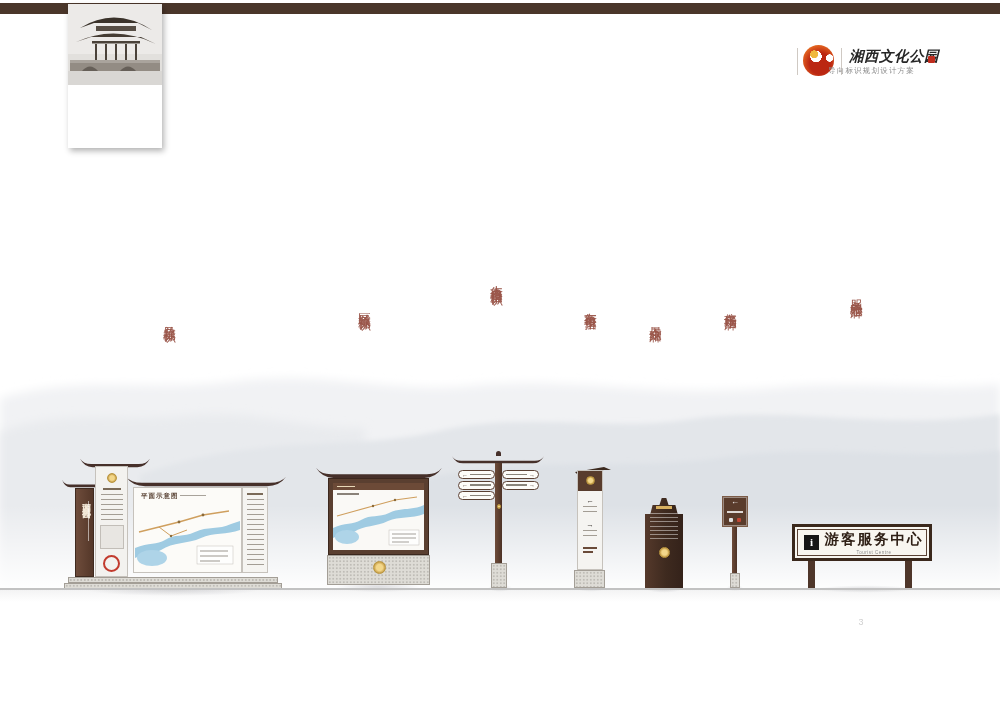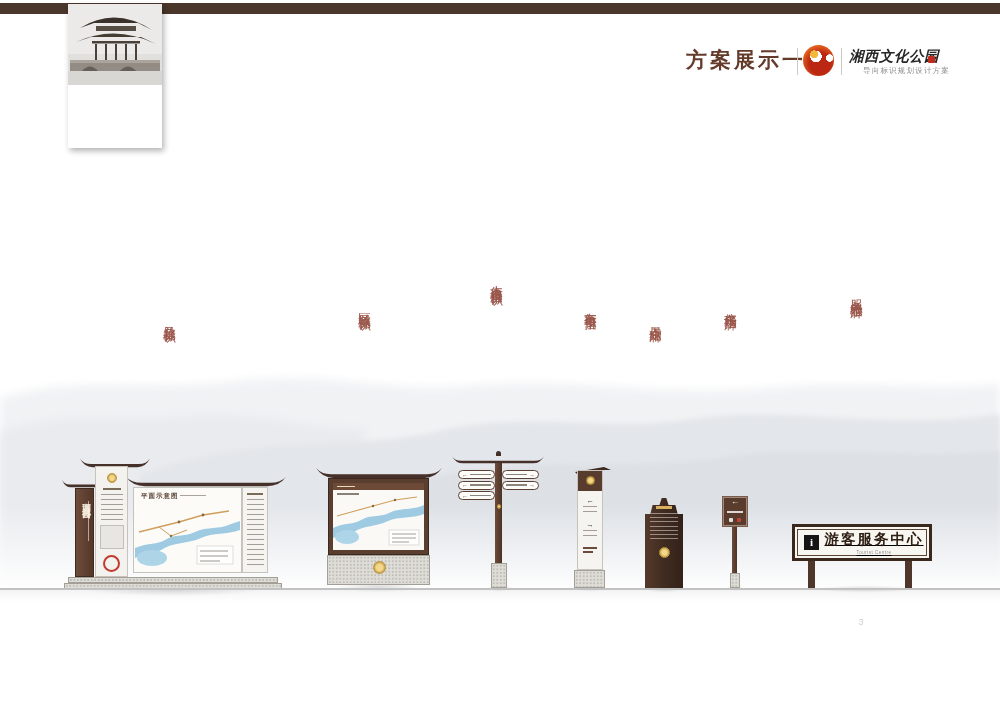--- a/index.html
+++ b/index.html
@@ -20,21 +20,21 @@
   .hdr-div{top:48px;width:1px;height:27px;background:#cfc9c3;}
   .brand-logo{left:803px;top:45px;width:31px;height:31px;border-radius:50%;
      background:
        radial-gradient(circle at 86% 42%, #ffffff 0 11%, rgba(255,255,255,0) 12%),
        radial-gradient(circle at 36% 30%, #f0b93e 0 13%, rgba(0,0,0,0) 14%),
        radial-gradient(circle at 42% 37%, #ffffff 0 21%, rgba(255,255,255,0) 22%),
        radial-gradient(circle at 55% 60%, #bb2712 0 42%, #d2491a 60%, #e96f22 78%, #f59a4e 95%);}
   .brand-name{left:849px;top:47px;width:80px;color:#262626;font-size:14.5px;font-weight:bold;
       font-family:"Liberation Serif",serif;font-style:italic;letter-spacing:.5px;white-space:nowrap;}
   .brand-seal{left:928px;top:56px;width:7px;height:7px;background:#bf2c1e;border-radius:1px;}
-  .brand-sub{left:863px;top:66px;color:#8d8d8d;font-size:7.5px;letter-spacing:1.2px;white-space:nowrap;}
+  .brand-sub{left:828px;top:66px;color:#8d8d8d;font-size:7.5px;letter-spacing:1.2px;white-space:nowrap;}
 
   
   .v-label{writing-mode:vertical-rl;text-orientation:upright;color:#9a564a;font-size:12.5px;
            letter-spacing:1px;line-height:1;z-index:5;}
 
   
   .granite{background-color:#dedcd6;border:1px solid #a39e96;
      background-image:radial-gradient(rgba(70,64,58,.25) .6px, rgba(0,0,0,0) .7px);
      background-size:3.5px 3.5px;box-sizing:border-box;}
   .roof{display:block;}
@@ -80,21 +80,20 @@
      font-family:"Liberation Serif",serif;}
   .plq-sub{color:#8a8a8a;font-size:4.5px;letter-spacing:.5px;text-align:center;margin-top:1px;}
 </style>
 </head>
 <body>
 
 <div class="page">
 
   <div class="abs top-bar"></div>
 
-  <div class="abs hdr-title">方案展示一</div>
   <div class="abs hdr-div" style="left:797px;"></div>
   <div class="abs brand-logo"></div>
   <div class="abs hdr-div" style="left:841px;"></div>
   <div class="abs brand-name">湘西文化公园</div>
   <div class="abs brand-seal"></div>
   <div class="abs brand-sub">导向标识规划设计方案</div>
 
   <div class="abs design-tab">
     <div class="abs tab-photo">
       <svg width="94" height="81" viewBox="0 0 94 81">
@@ -297,21 +296,21 @@
       <div class="abs" style="left:14px;top:21px;width:4px;height:4px;background:#c04634;border-radius:1px;"></div>
     </div>
     <div class="abs" style="left:12px;top:31px;width:5px;height:46px;background:linear-gradient(90deg,#6e4c3a,#4c3226);"></div>
     <div class="abs granite" style="left:10px;top:77px;width:10px;height:15px;"></div>
   </div>
 
   <div class="abs shadow" style="left:800px;top:584px;width:130px;height:10px;z-index:2;"></div>
   <div class="abs sign" style="left:790px;top:522px;width:146px;height:66px;">
     <div class="abs plaque" style="left:2px;top:2px;width:140px;height:37px;">
       <div class="info-box">i</div>
-      <div style="flex:1;text-align:center;text-decoration:underline;">
+      <div style="flex:1;text-align:center;">
         <div class="plq-title">游客服务中心</div>
         <div class="plq-sub">Tourist Centre</div>
       </div>
     </div>
     <div class="abs" style="left:18px;top:39px;width:7px;height:27px;background:#4e362a;"></div>
     <div class="abs" style="left:115px;top:39px;width:7px;height:27px;background:#4e362a;"></div>
   </div>
 
   <div class="abs pageno">3</div>
 

